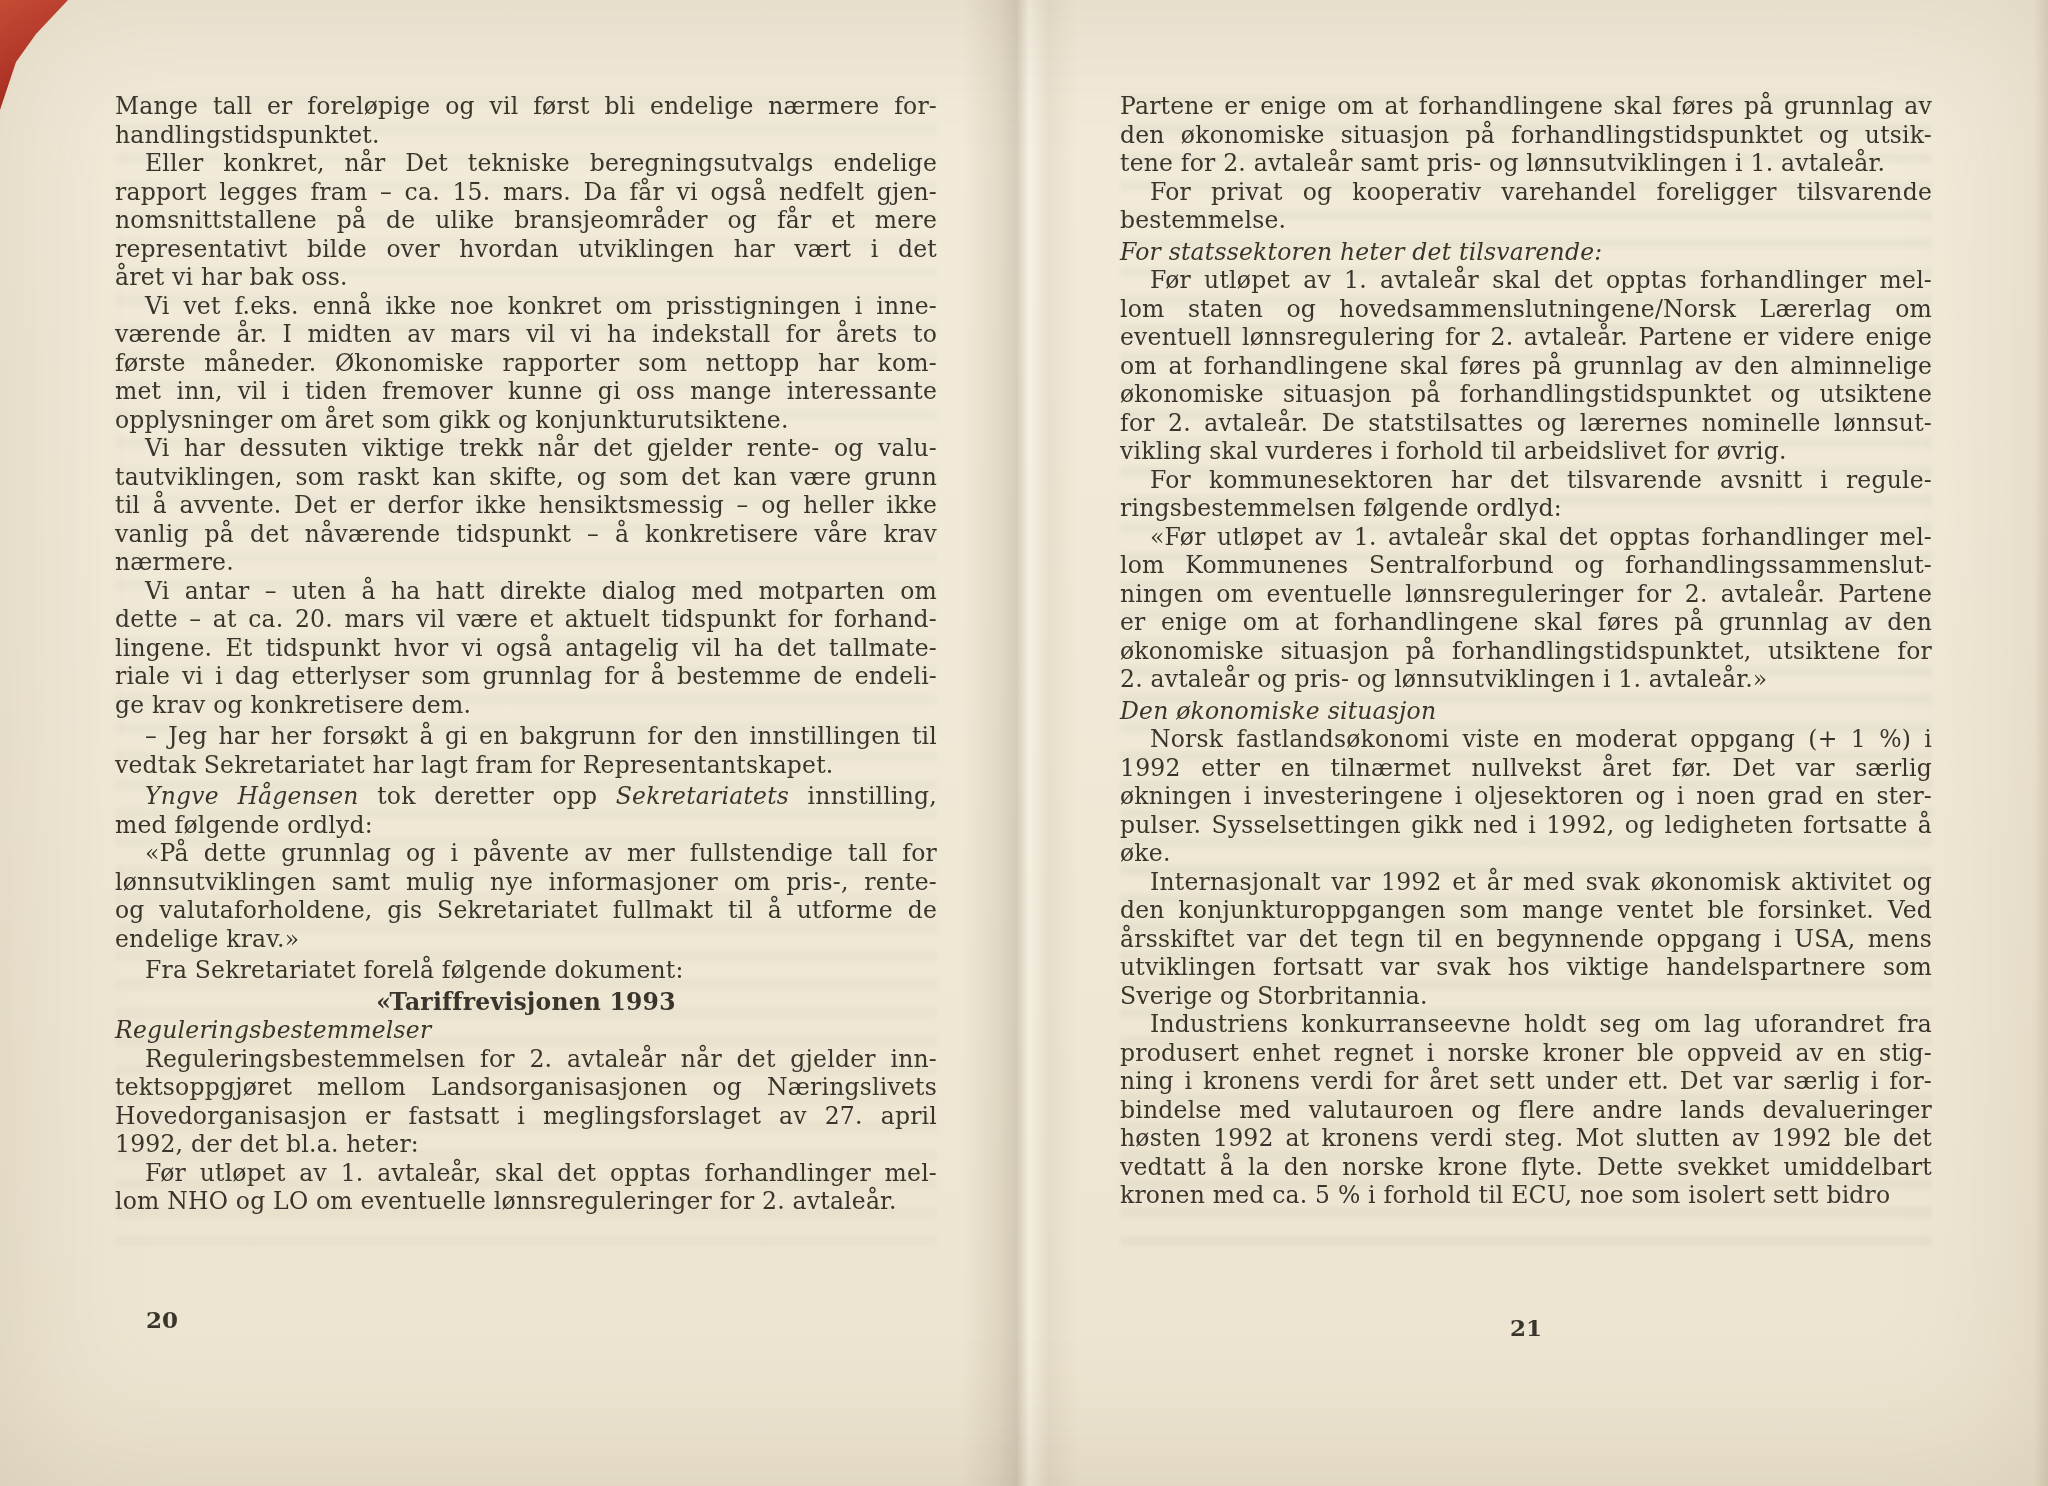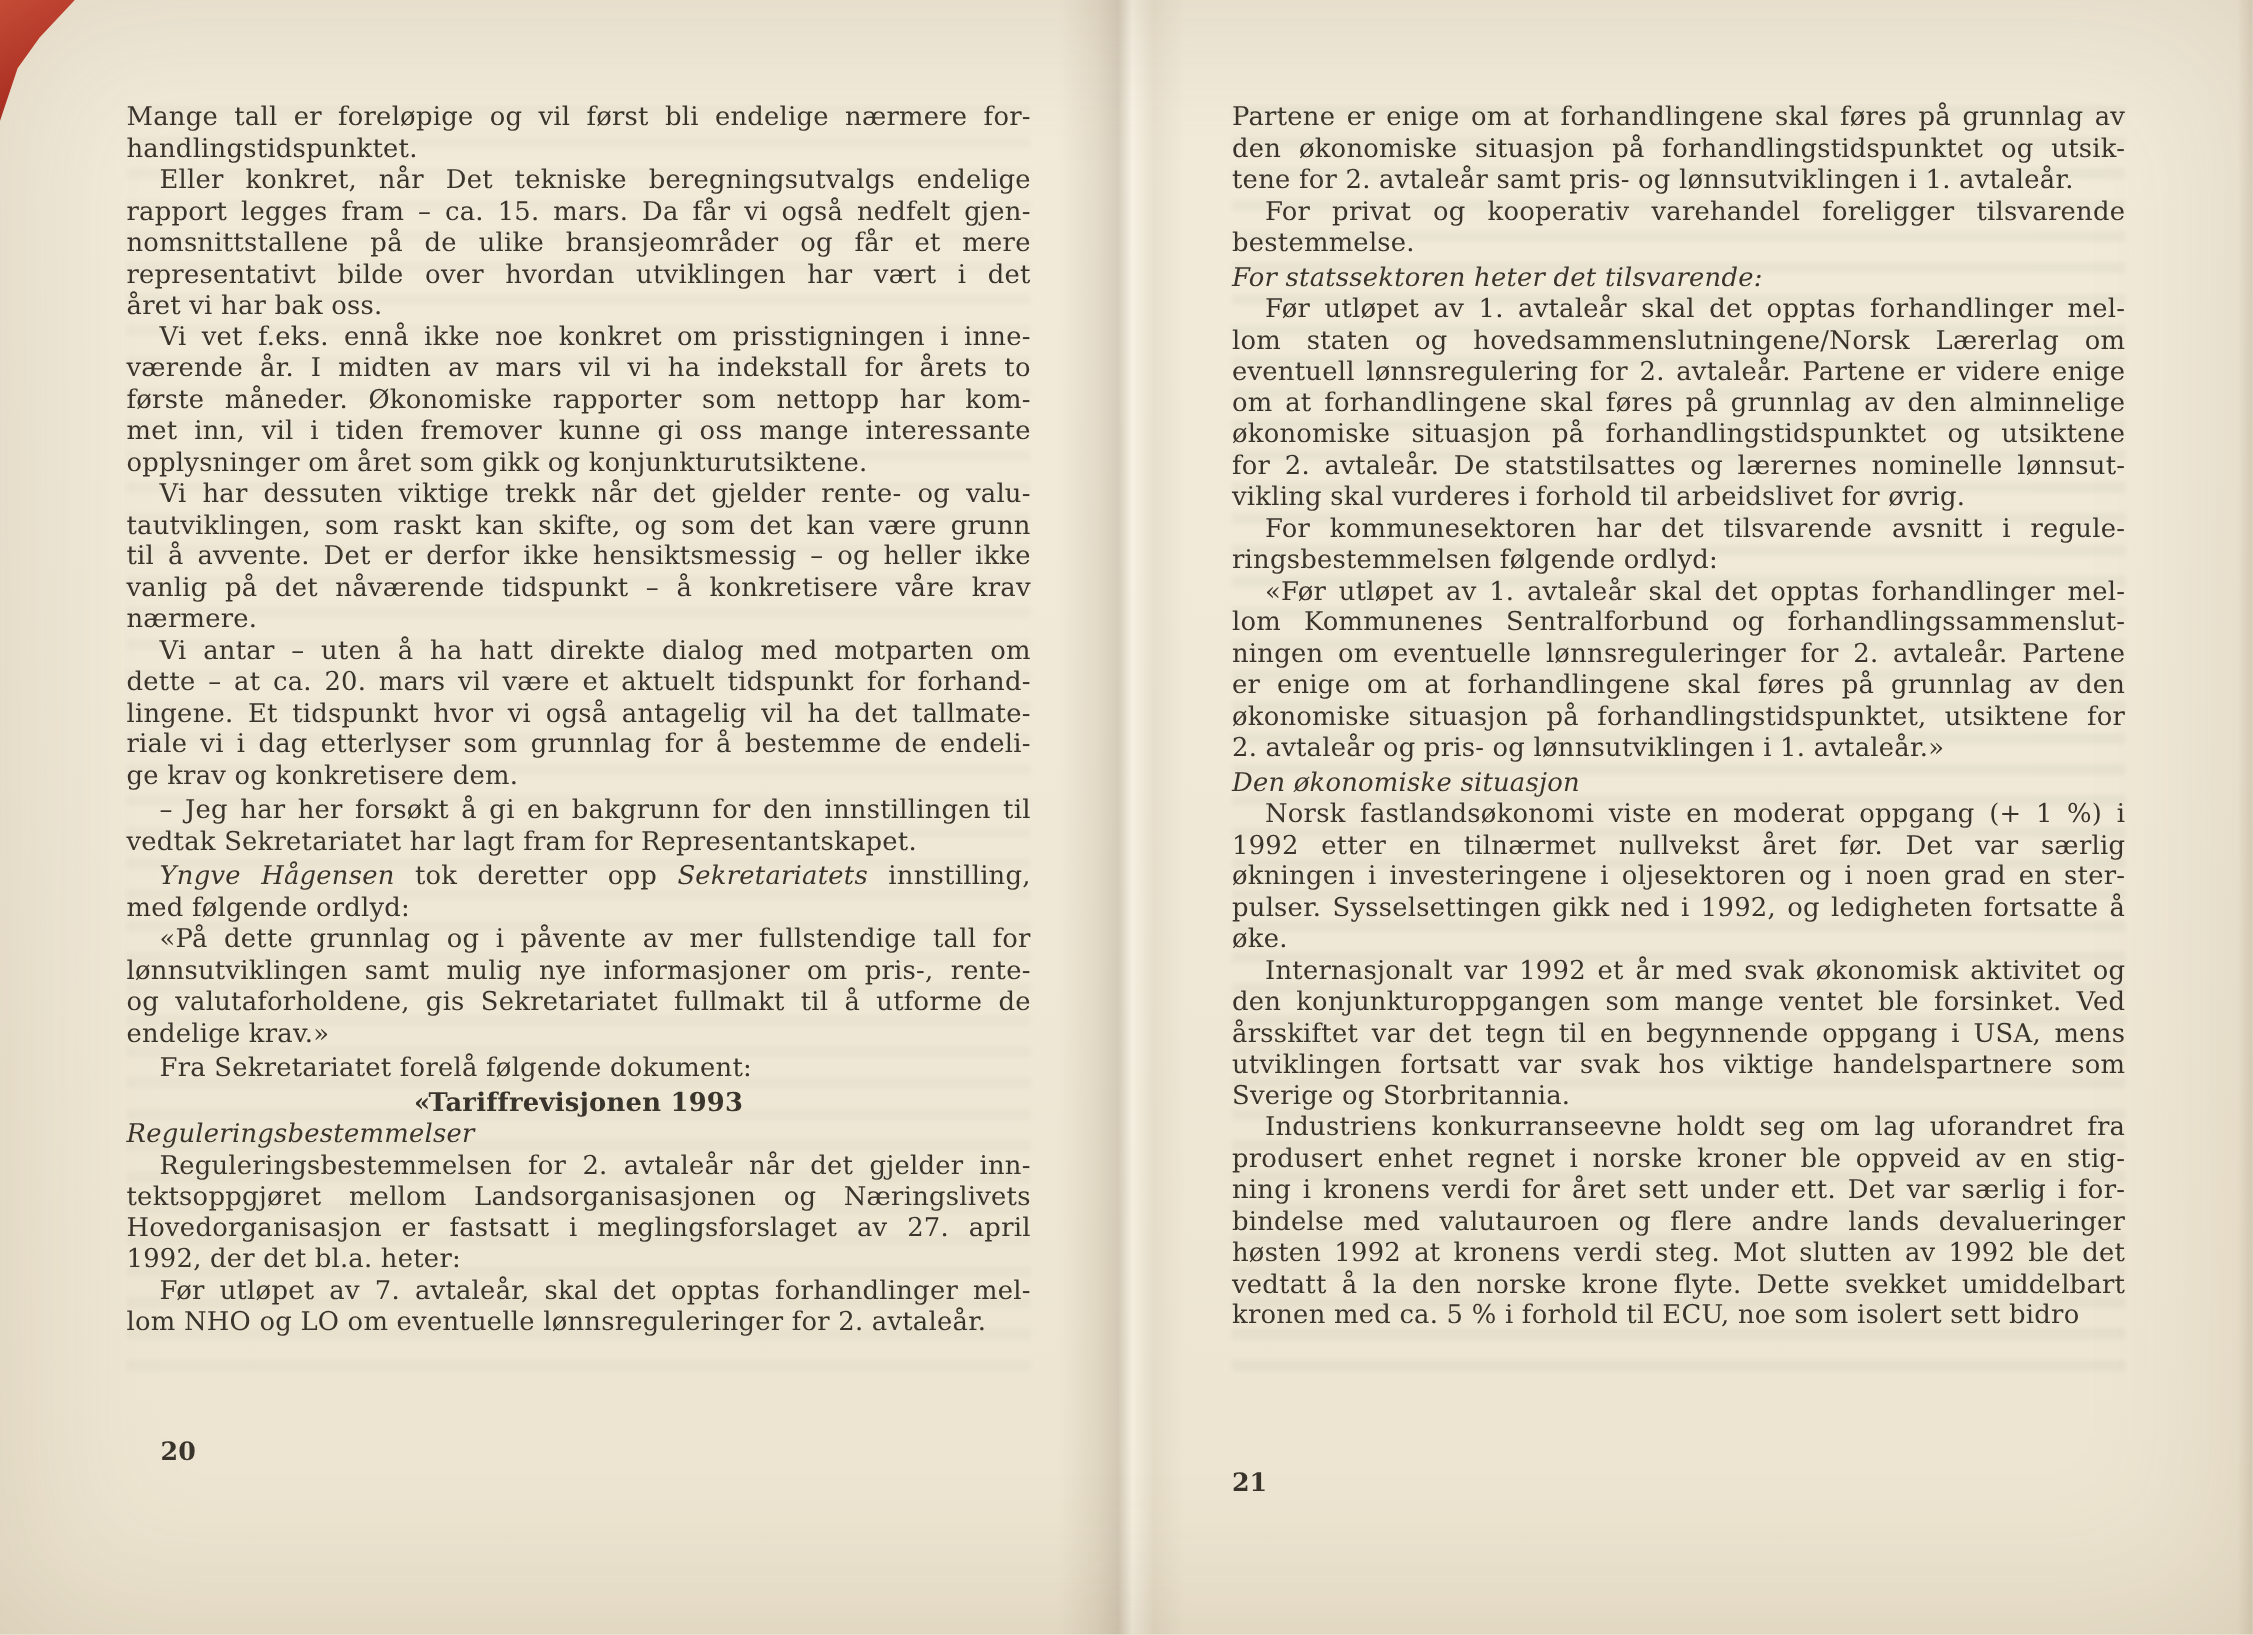--- a/index.html
+++ b/index.html
@@ -53,21 +53,21 @@
   .line.just { text-align: justify; text-align-last: justify; }
   .line.indent { text-indent: 30px; }
   .para.gap { margin-top: 3px; }
   .para.italic .line, .it { font-style: italic; }
   .para.bold .line { font-weight: bold; text-align: center; }
   .pagenum {
     position: absolute;
     font-size: 23px; color: #3a352c; font-weight: bold;
   }
   #pagenum-left  { left: 146px; top: 1306px; }
-  #pagenum-right { left: 1120px; width: 812px; top: 1314px; text-align: left; margin-top: 20px; }
+  #pagenum-right { left: 1120px; width: 812px; top: 1314px; text-align: center; }
   .ghost {
     position: absolute; pointer-events: none;
     filter: blur(2px);
     background: repeating-linear-gradient(180deg,
       #5c6b57 0px, #5c6b57 10px, transparent 10px, transparent 28.5px);
   }
   #ghost-right { left: 1120px; top: 96px; width: 812px; height: 1160px; opacity: 0.05; }
   #ghost-left  { left: 115px;  top: 96px; width: 822px; height: 1160px; opacity: 0.035; }
 </style>
 </head>
@@ -137,21 +137,21 @@
       <div class="para italic">
         <div class="line">Reguleringsbestemmelser</div>
       </div>
       <div class="para">
         <div class="line just indent">Reguleringsbestemmelsen for 2. avtaleår når det gjelder inn-</div>
         <div class="line just">tektsoppgjøret mellom Landsorganisasjonen og Næringslivets</div>
         <div class="line just">Hovedorganisasjon er fastsatt i meglingsforslaget av 27. april</div>
         <div class="line">1992, der det bl.a. heter:</div>
       </div>
       <div class="para">
-        <div class="line just indent">Før utløpet av 7. avtaleår, skal det opptas forhandlinger mel-</div>
+        <div class="line just indent">Før utløpet av 1. avtaleår, skal det opptas forhandlinger mel-</div>
         <div class="line">lom NHO og LO om eventuelle lønnsreguleringer for 2. avtaleår.</div>
       </div>
     </div>
   <div class="text-col" id="right-col">
       <div class="para">
         <div class="line just">Partene er enige om at forhandlingene skal føres på grunnlag av</div>
         <div class="line just">den økonomiske situasjon på forhandlingstidspunktet og utsik-</div>
         <div class="line">tene for 2. avtaleår samt pris- og lønnsutviklingen i 1. avtaleår.</div>
       </div>
       <div class="para">

